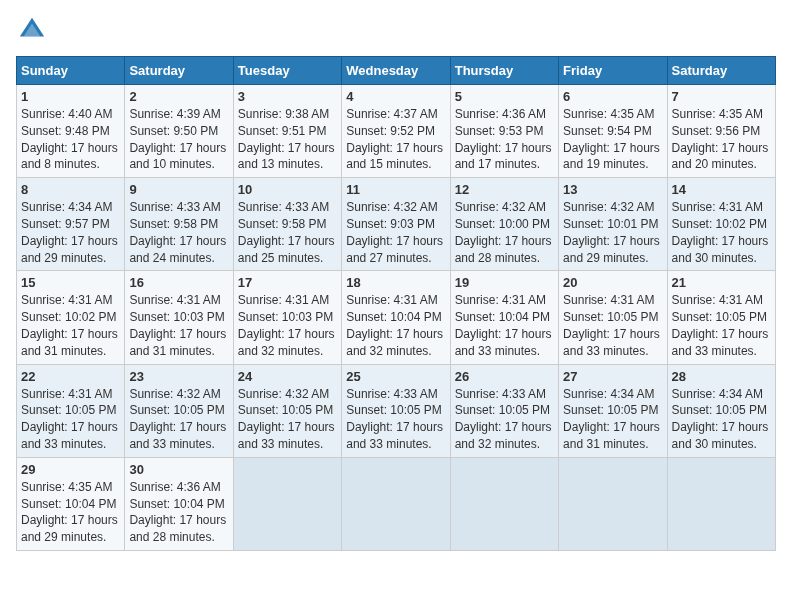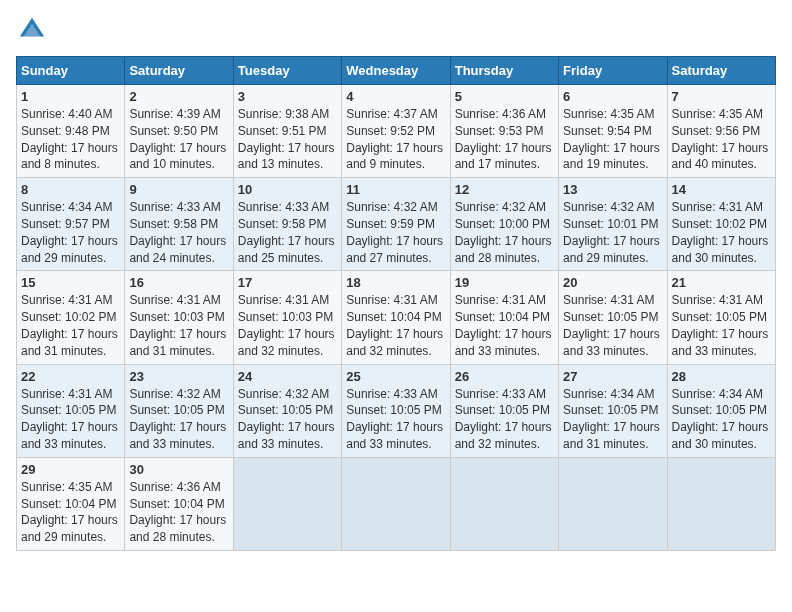--- a/index.html
+++ b/index.html
@@ -147,21 +147,21 @@
           <span>Sunrise: 9:38 AM</span><br>
           <span>Sunset: 9:51 PM</span><br>
           <span>Daylight: 17 hours and 13 minutes.</span>
         </div>
       </td>
         <td>
         <span class="day-num">4</span>
         <div class="day-info">
           <span>Sunrise: 4:37 AM</span><br>
           <span>Sunset: 9:52 PM</span><br>
-          <span>Daylight: 17 hours and 9 minutes.</span>
+          <span>Daylight: 17 hours and 15 minutes.</span>
         </div>
       </td>
         <td>
         <span class="day-num">5</span>
         <div class="day-info">
           <span>Sunrise: 4:36 AM</span><br>
           <span>Sunset: 9:53 PM</span><br>
           <span>Daylight: 17 hours and 17 minutes.</span>
         </div>
       </td>
@@ -171,21 +171,21 @@
           <span>Sunrise: 4:35 AM</span><br>
           <span>Sunset: 9:54 PM</span><br>
           <span>Daylight: 17 hours and 19 minutes.</span>
         </div>
       </td>
         <td>
         <span class="day-num">7</span>
         <div class="day-info">
           <span>Sunrise: 4:35 AM</span><br>
           <span>Sunset: 9:56 PM</span><br>
-          <span>Daylight: 17 hours and 40 minutes.</span>
+          <span>Daylight: 17 hours and 20 minutes.</span>
         </div>
       </td>
       </tr>
       <tr>
         <td>
         <span class="day-num">8</span>
         <div class="day-info">
           <span>Sunrise: 4:34 AM</span><br>
           <span>Sunset: 9:57 PM</span><br>
           <span>Daylight: 17 hours and 29 minutes.</span>
@@ -204,21 +204,21 @@
         <div class="day-info">
           <span>Sunrise: 4:33 AM</span><br>
           <span>Sunset: 9:58 PM</span><br>
           <span>Daylight: 17 hours and 25 minutes.</span>
         </div>
       </td>
         <td>
         <span class="day-num">11</span>
         <div class="day-info">
           <span>Sunrise: 4:32 AM</span><br>
-          <span>Sunset: 9:59 PM</span><br>
+          <span>Sunset: 9:03 PM</span><br>
           <span>Daylight: 17 hours and 27 minutes.</span>
         </div>
       </td>
         <td>
         <span class="day-num">12</span>
         <div class="day-info">
           <span>Sunrise: 4:32 AM</span><br>
           <span>Sunset: 10:00 PM</span><br>
           <span>Daylight: 17 hours and 28 minutes.</span>
         </div>

